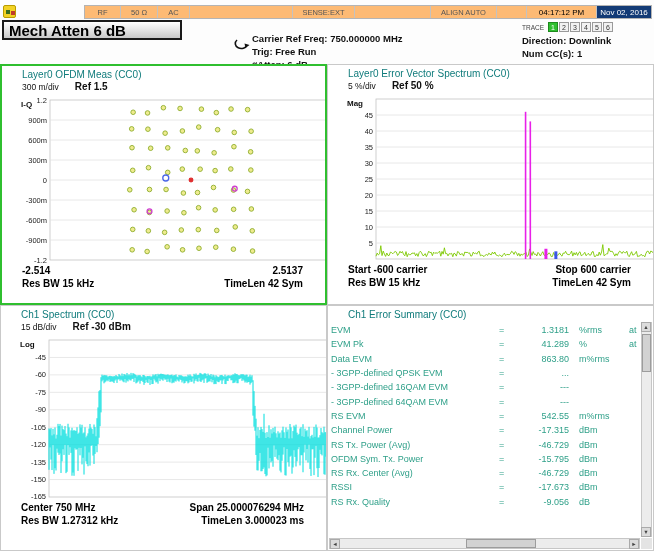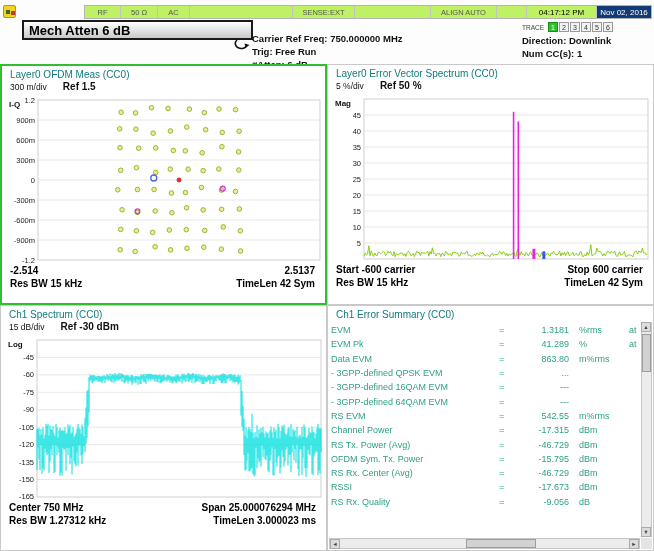--- a/index.html
+++ b/index.html
@@ -7,49 +7,49 @@
               font-family:"Liberation Sans", sans-serif; }
   .screen { position:relative; width:654px; height:551px; background:#fdfdfd; }
 
   
   .topbar { position:absolute; left:0; top:5px; width:654px; height:14px; }
   .app-icon { position:absolute; left:3px; top:0; width:13px; height:13px;
               background:#f2d225; border:1px solid #b99c00; border-radius:2px; }
   .app-icon::after { content:""; position:absolute; left:2px; top:4px; width:4px; height:4px;
                      background:#3a6d1f; box-shadow:5px 1px 0 #c03a2b; }
   .tb-strip { position:absolute; left:84px; top:0; right:2px; height:14px; display:flex;
-              border:1px solid #b4b4b4; background:#bef264; }
+              border:1px solid #b4b4b4; background:#fdba74; }
   .tb-cell { border-right:1px solid #c2c2c2; font-size:7.5px; color:#555;
              display:flex; align-items:center; justify-content:center; white-space:nowrap; }
   .w36{width:36px}.w37{width:37px}.w32{width:32px}.w62{width:62px}
   .w76{width:76px}.w66{width:66px}.w30{width:30px}.w70{width:70px}.w54{width:54px}
   .grow{flex:1}
   .time { color:#000; font-size:8px; }
   .date { background:var(--date-bg); color:#fff; font-size:8px; border-right:none; }
 
   
   .infobar { position:absolute; left:0; top:20px; width:654px; height:44px; }
-  .mech-box { position:absolute; left:2px; top:0; width:231px; height:20px;
+  .mech-box { position:absolute; left:2px; top:0; width:180px; height:20px;
               border:2px solid #1a1a1a; background:linear-gradient(#ffffff,#c9c9c9);
-              font-size:13px; font-weight:bold; color:#000;
-              display:flex; align-items:center; padding-left:5px;margin-left:20px; }
+              font-size:15px; font-weight:bold; color:#000;
+              display:flex; align-items:center; padding-left:5px; }
   .freerun { position:absolute; left:234px; top:16px; }
   .col-mid { position:absolute; left:252px; top:12px; width:210px; }
   .col-right { position:absolute; left:522px; top:1px; width:130px; }
   .info-line { font-size:9.5px; font-weight:bold; color:#111; line-height:13px; white-space:nowrap; }
   .trace-row { display:flex; align-items:center; height:12px; margin-bottom:1px; }
   .trace-cap { font-size:6.5px; color:#444; margin-right:3px; }
   .tnum { width:10px; height:10px; margin-left:1px; border:1px solid #9a9a9a; background:#f2f2f2;
           color:#333; font-size:7px; display:flex; align-items:center; justify-content:center; }
   .tnum.active { background:var(--accent-green); border-color:#1d8a1d; color:#fff; }
 
   
   .main { position:absolute; left:0; top:64px; width:654px; height:487px;
           display:grid; grid-template-columns:327px 327px; grid-template-rows:241px 246px; }
-  .panel { border:1px solid #c9c9c9; background:#fff; padding:1px 6px; overflow:hidden; position:relative; }
+  .panel { border:1px solid #c9c9c9; background:#fff; padding:1px 18px; overflow:hidden; position:relative; }
   .panel.active { border:2px solid var(--accent-green); }
   .panel-title { font-size:10px; color:var(--title-teal); height:14px; padding:2px 0 0 2px; white-space:nowrap; }
   .panel-sub { display:flex; align-items:baseline; height:14px; padding-left:2px; }
   .panel-scale { font-size:8.5px; color:#111; margin-right:16px; }
   .panel-ref { font-size:10px; font-weight:bold; color:#111; }
   svg.plot { display:block; margin-top:1px; }
   .x-row { display:flex; justify-content:space-between; align-items:flex-end;
            font-size:10px; font-weight:bold; color:#000; height:13px; padding:0 4px 0 2px; white-space:nowrap; }
 
   

